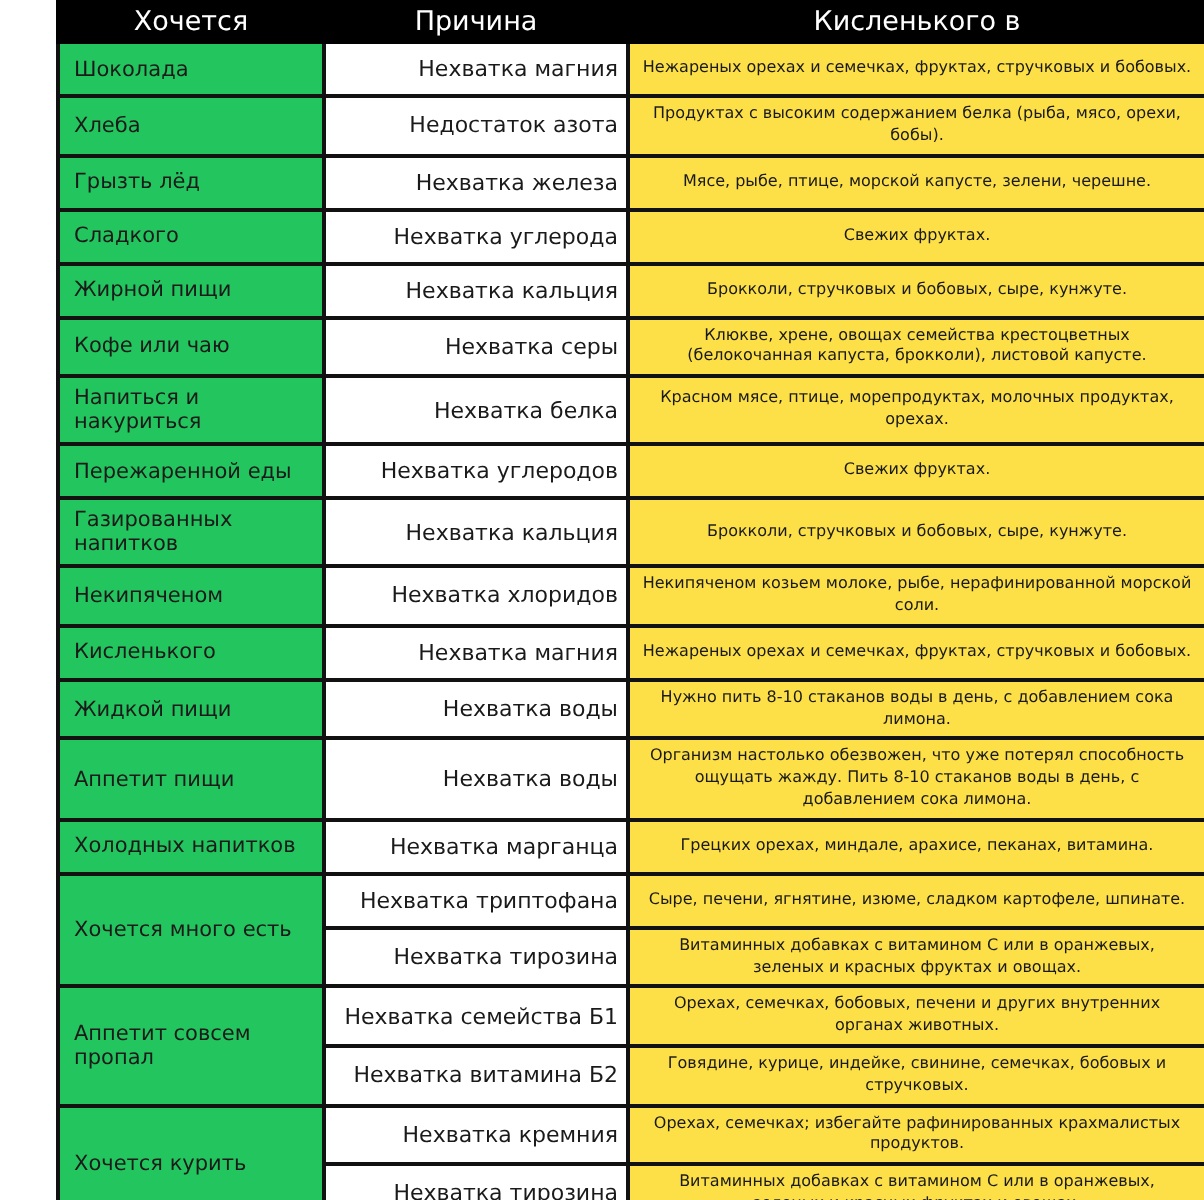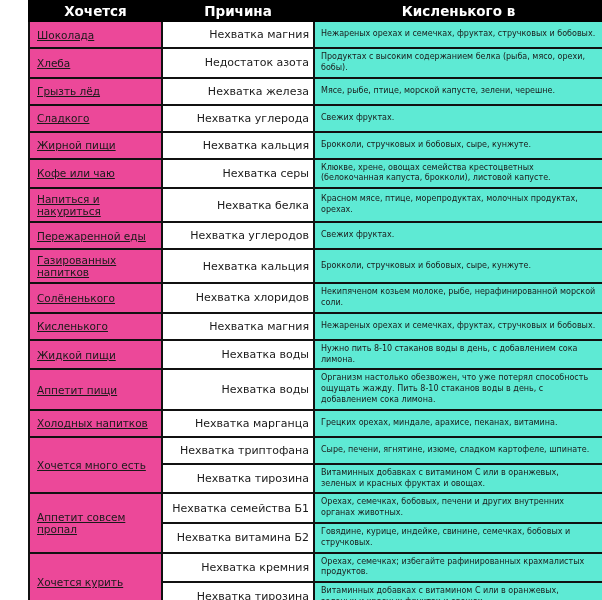--- a/index.html
+++ b/index.html
@@ -27,49 +27,48 @@
   col.c-cause  { width: 152px; }
   col.c-source { width: 289px; }
   th, td {
     border: 2px solid #111111;
     vertical-align: middle;
     color: #1a1a1a;
   }
   thead th {
     background: #000000;
     color: #ffffff;
-    font-weight: bold;
+    font-weight: normal;
     font-size: 13.5px;
     height: 18px;
     padding: 1px 2px;
     text-align: center;
     border-color: #000000;
   }
   td.col-want {
     font-size: 10.5px;
     padding: 4px 4px 4px 7px;
     height: 27px;
     text-align: left;
-    background: #ec4899;
-    text-decoration: underline;
+    background: #22c55e;
   }
   td.col-cause {
     font-size: 11px;
     padding: 4px 4px 4px 9px;
     height: 27px;
     text-align: right;
     background: #ffffff;
   }
   td.col-source {
     font-size: 8px;
     line-height: 1.35;
     padding: 3px 6px;
     height: 27px;
-    text-align: left;
-    background: #5eead4;
+    text-align: center;
+    background: #fde047;
   }
 </style>
 </head>
 <body>
 
 <div class="page">
   <table class="food-table">
     <colgroup>
       <col class="c-want">
       <col class="c-cause">
@@ -122,21 +121,21 @@
           <td class="col-want" rowspan="1">Пережаренной еды</td>
           <td class="col-cause">Нехватка углеродов</td>
           <td class="col-source">Свежих фруктах.</td>
         </tr>
         <tr>
           <td class="col-want" rowspan="1">Газированных напитков</td>
           <td class="col-cause">Нехватка кальция</td>
           <td class="col-source">Брокколи, стручковых и бобовых, сыре, кунжуте.</td>
         </tr>
         <tr>
-          <td class="col-want" rowspan="1">Солёненького</td>
+          <td class="col-want" rowspan="1">Некипяченом</td>
           <td class="col-cause">Нехватка хлоридов</td>
           <td class="col-source">Некипяченом козьем молоке, рыбе, нерафинированной морской соли.</td>
         </tr>
         <tr>
           <td class="col-want" rowspan="1">Кисленького</td>
           <td class="col-cause">Нехватка магния</td>
           <td class="col-source">Нежареных орехах и семечках, фруктах, стручковых и бобовых.</td>
         </tr>
         <tr>
           <td class="col-want" rowspan="1">Жидкой пищи</td>

